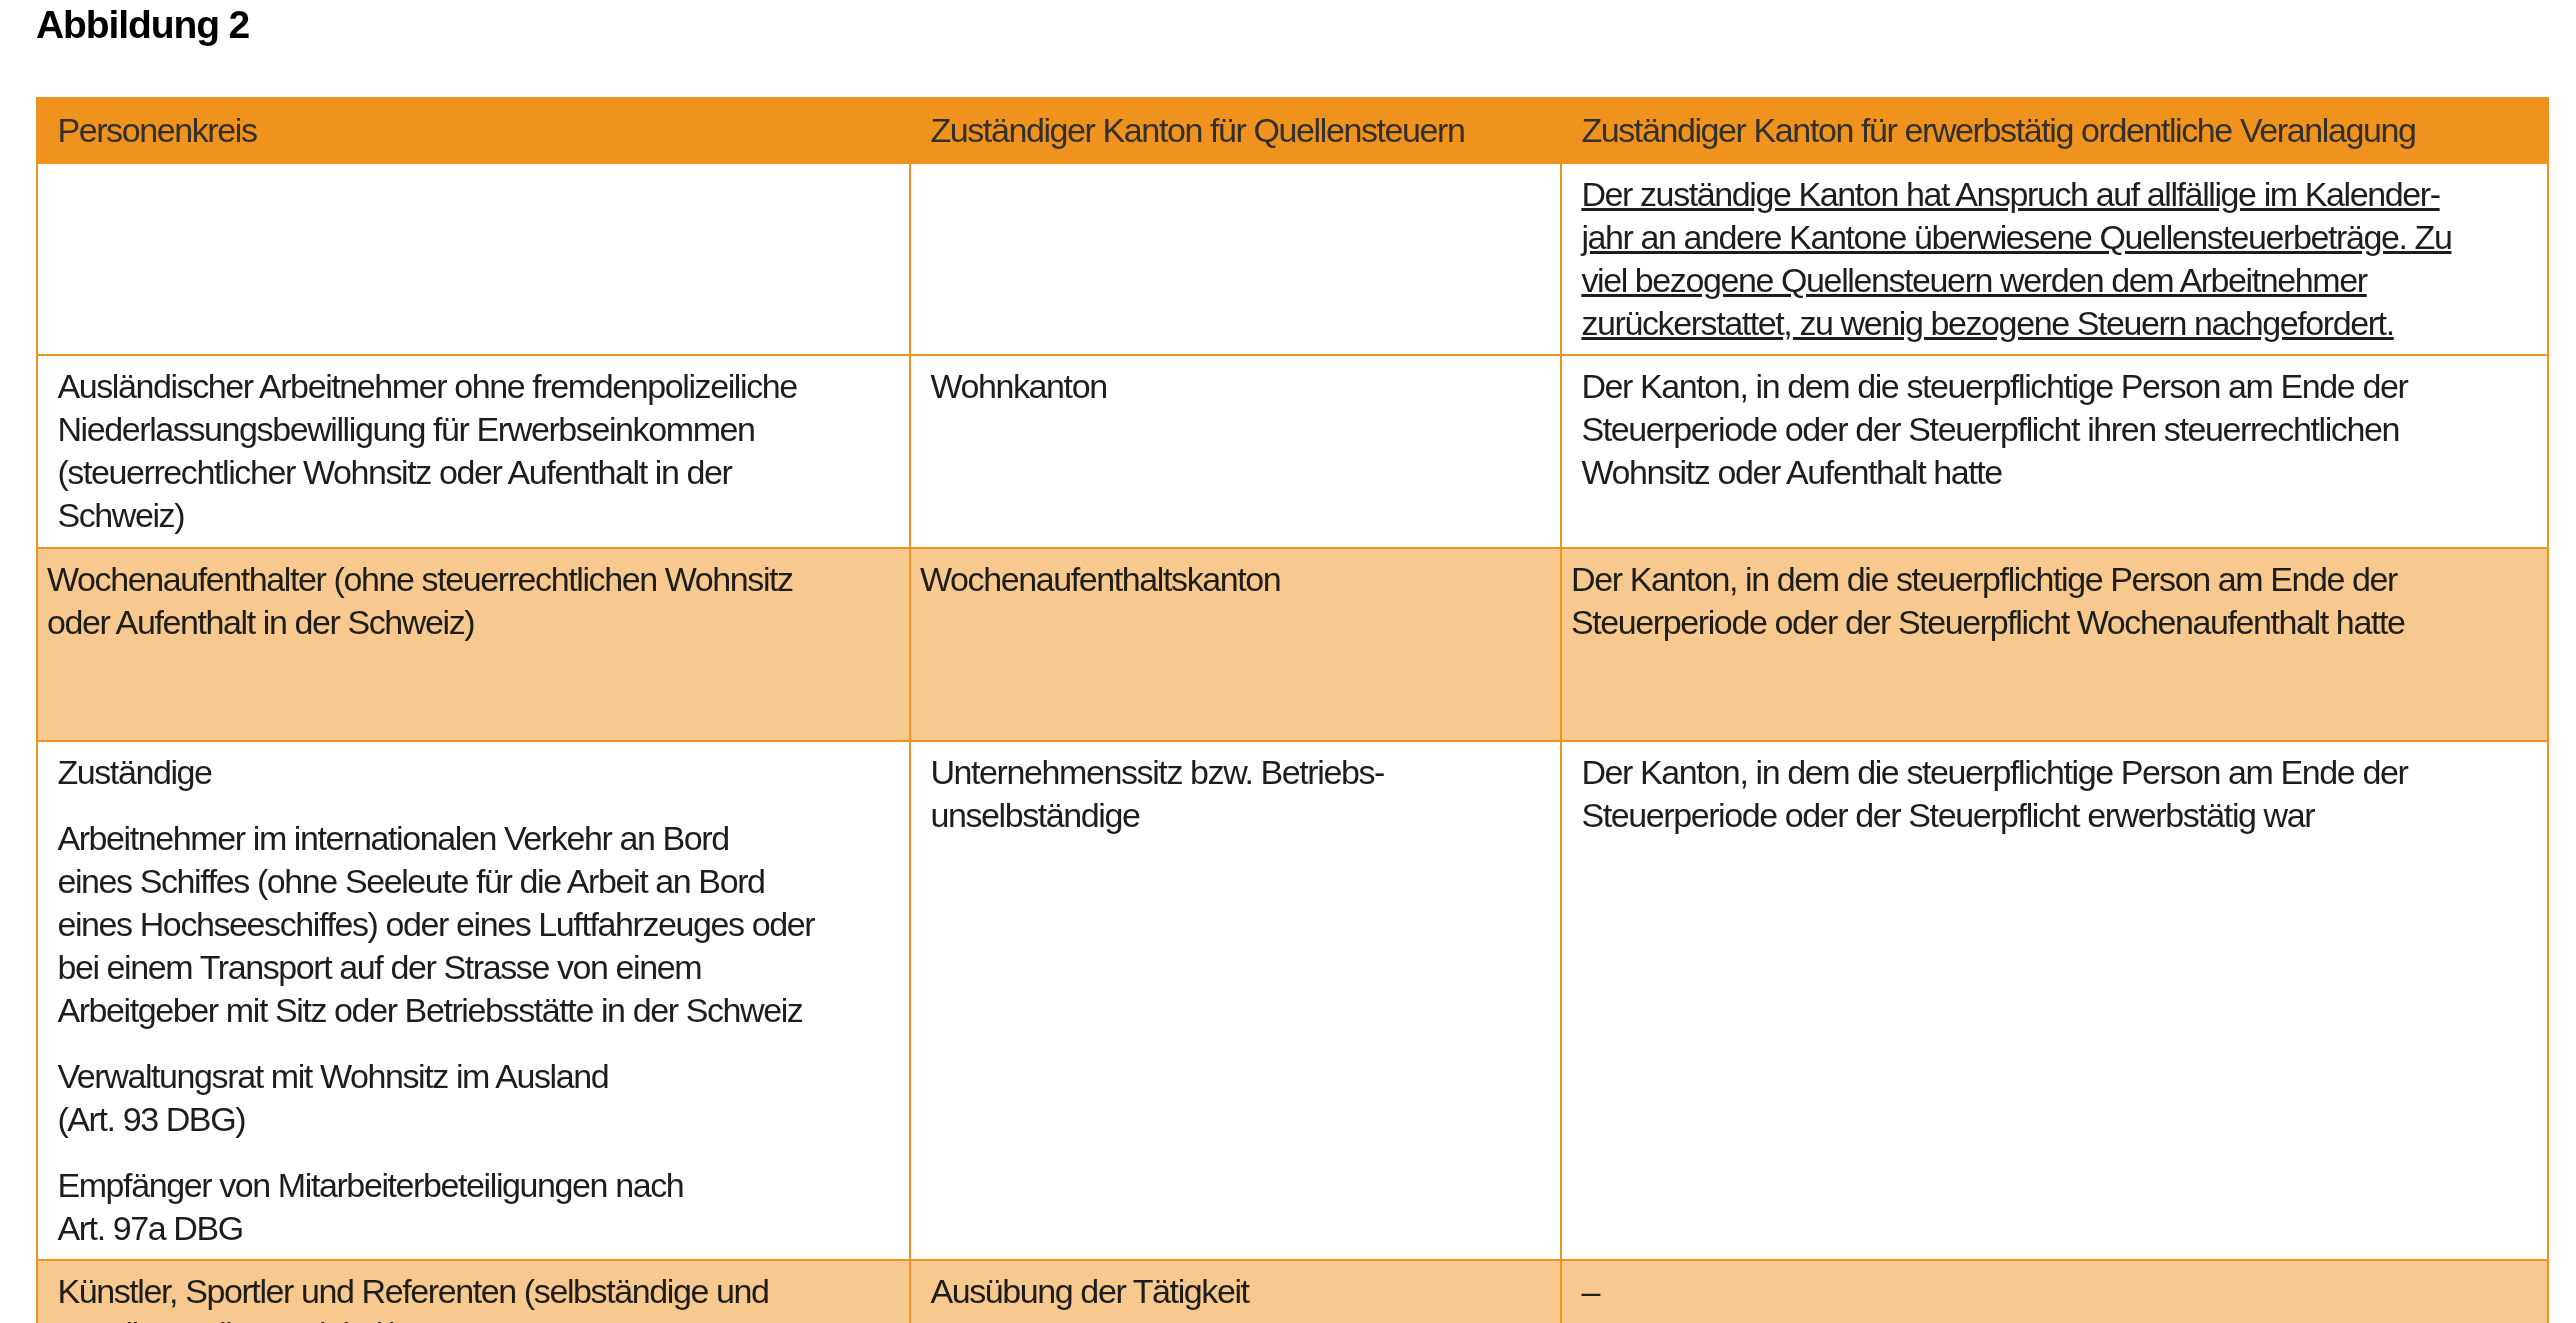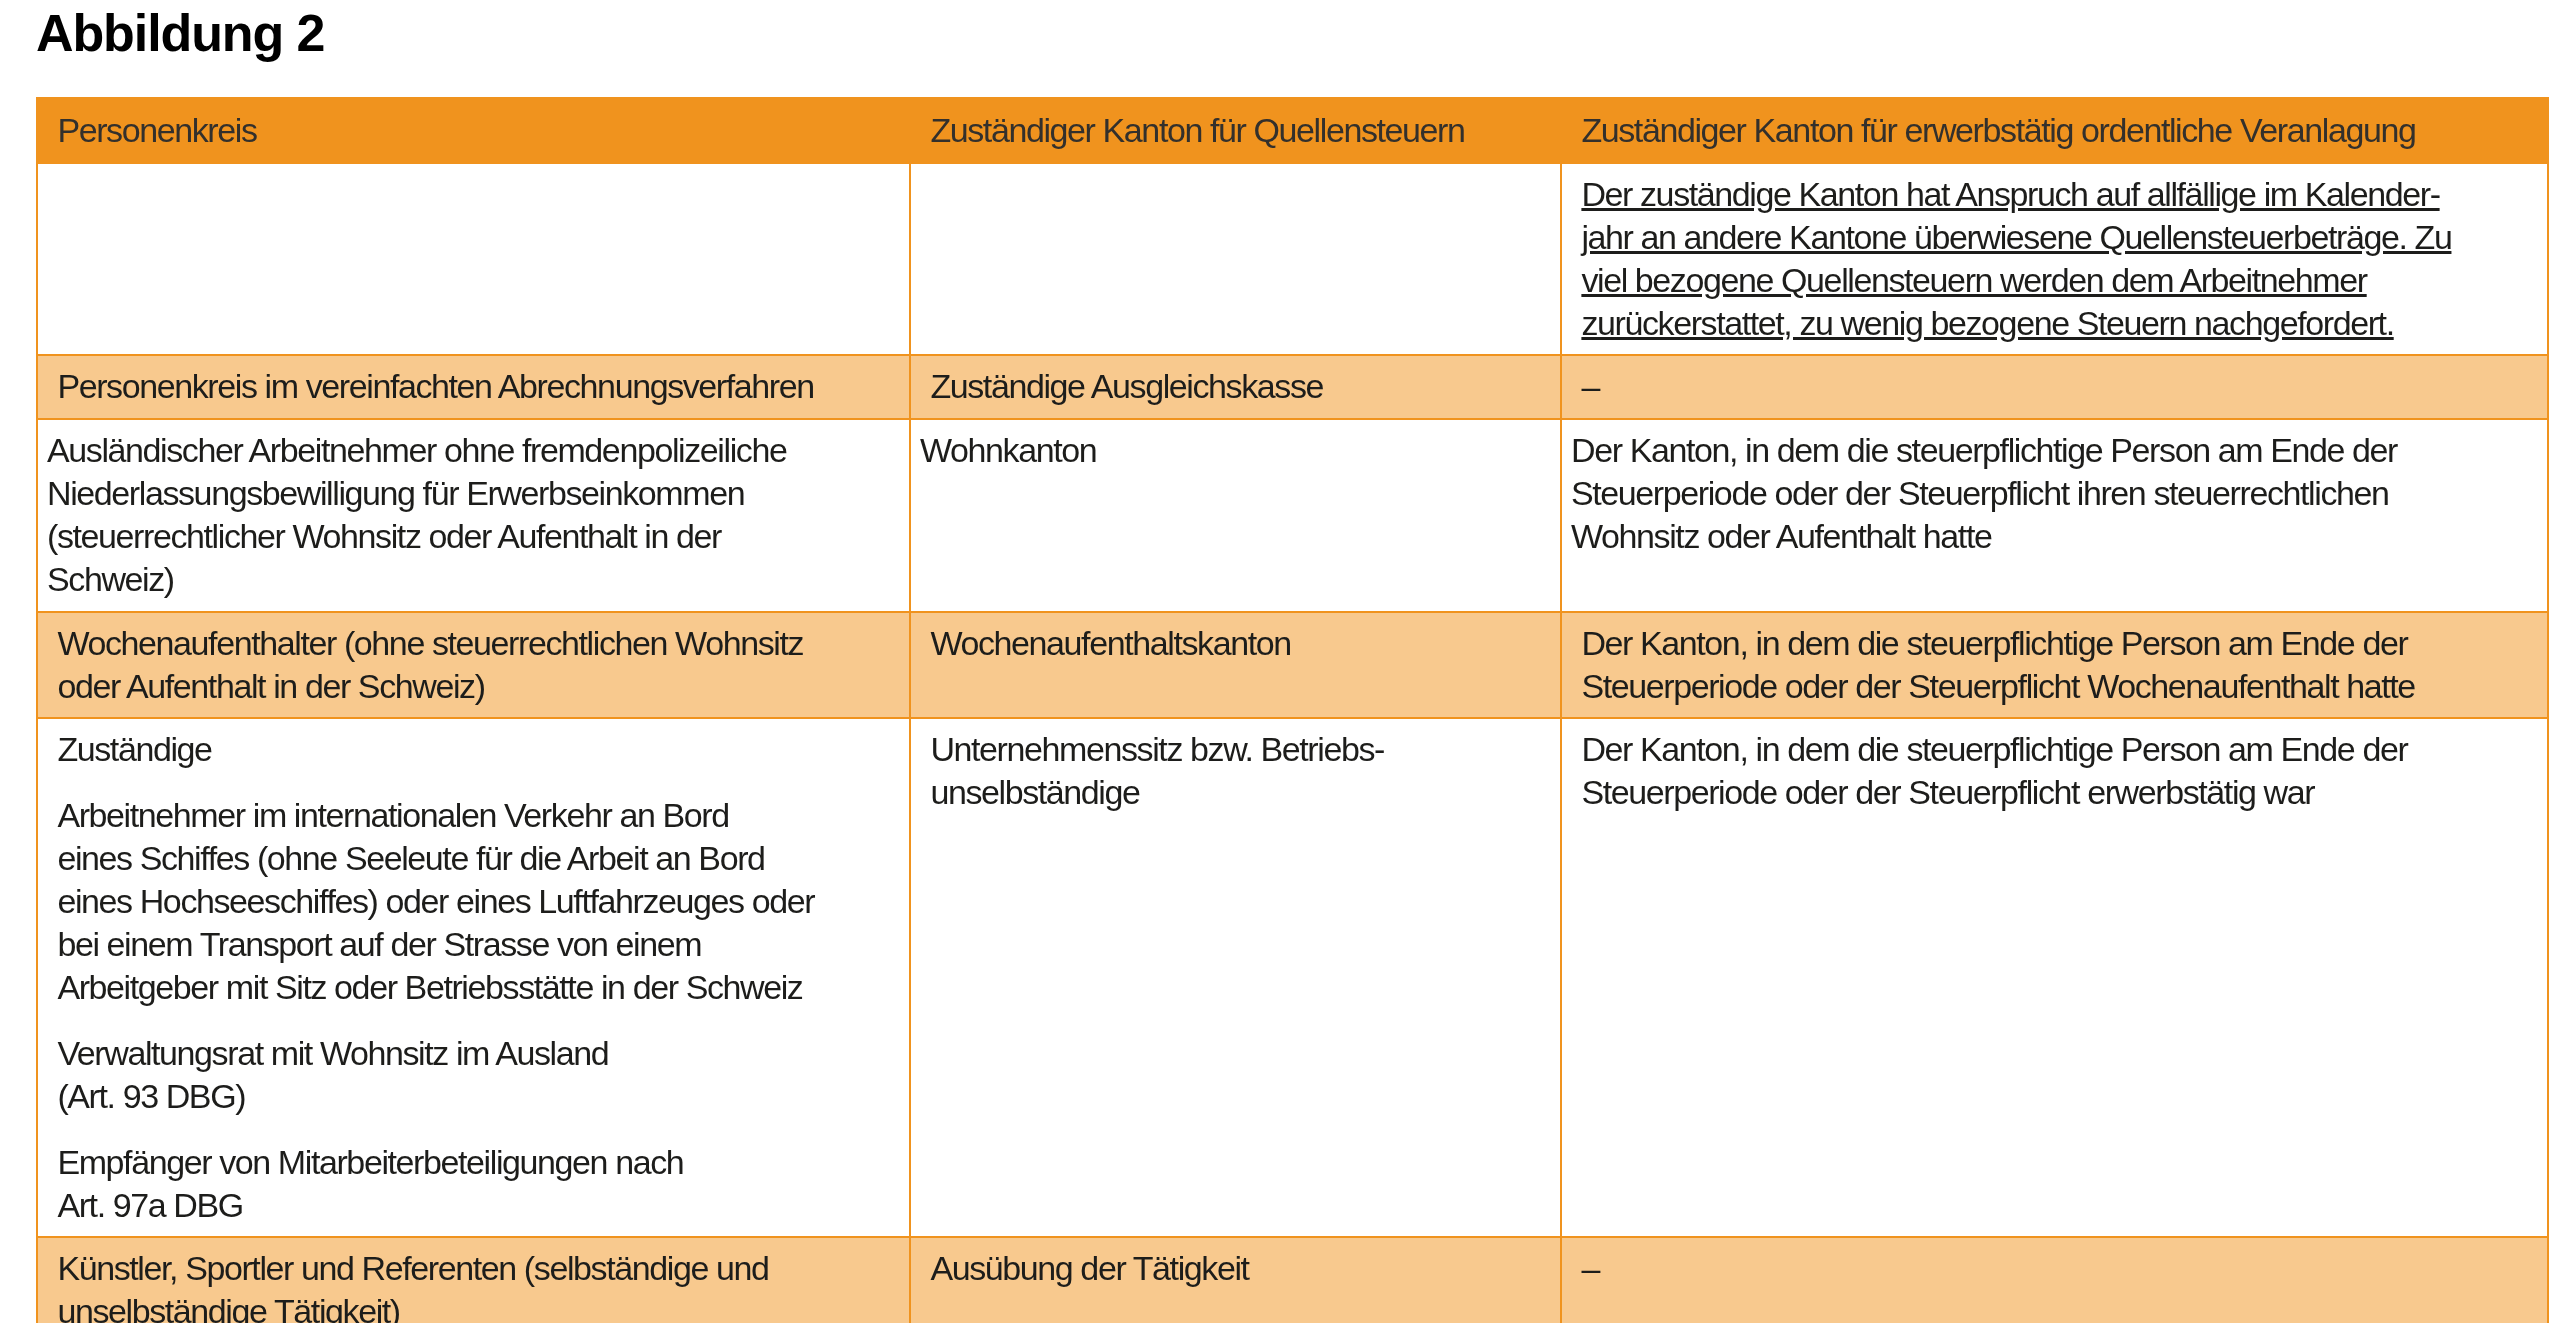--- a/index.html
+++ b/index.html
@@ -12,21 +12,21 @@
   html,body{margin:0;padding:0;}
   body{
     width:2576px;height:1323px;background:#ffffff;
     font-family:"Liberation Sans", sans-serif;
     color:var(--text);
     -webkit-font-smoothing:antialiased;
   }
   .page{position:relative;width:2576px;height:1323px;overflow:hidden;}
   .title{
     position:absolute;left:36px;top:3.4px;margin:0;
-    font-size:52px;font-weight:700;color:#000;
+    font-size:39px;font-weight:700;color:#000;
     letter-spacing:-1.1px;
   }
   table.tbl{
     position:absolute;left:36px;top:97px;width:2511px;
     border-collapse:collapse;table-layout:fixed;
     font-size:34px;line-height:43px;letter-spacing:-1.4px;
     border:2.9px solid var(--border);
     border-bottom:8px solid var(--border);
   }
   col.c1{width:873px;}
@@ -78,25 +78,20 @@
     </thead>
     <tbody>
         <tr class="white">
           <td><div class="para"></div></td>
           <td><div class="para"></div></td>
           <td><div class="para">Der zuständige Kanton hat Anspruch auf allfällige im Kalender-
 jahr an andere Kantone überwiesene Quellensteuerbeträge. Zu
 viel bezogene Quellensteuern werden dem Arbeitnehmer
 zurückerstattet, zu wenig bezogene Steuern nachgefordert.</div></td>
         </tr>
-        <tr class="tint">
-          <td><div class="para">Personenkreis im vereinfachten Abrechnungsverfahren</div></td>
-          <td><div class="para">Zuständige Ausgleichskasse</div></td>
-          <td><div class="para">–</div></td>
-        </tr>
         <tr class="white">
           <td><div class="para">Ausländischer Arbeitnehmer ohne fremdenpolizeiliche
 Niederlassungsbewilligung für Erwerbseinkommen
 (steuerrechtlicher Wohnsitz oder Aufenthalt in der
 Schweiz)</div></td>
           <td><div class="para">Wohnkanton</div></td>
           <td><div class="para">Der Kanton, in dem die steuerpflichtige Person am Ende der
 Steuerperiode oder der Steuerpflicht ihren steuerrechtlichen
 Wohnsitz oder Aufenthalt hatte</div></td>
         </tr>

